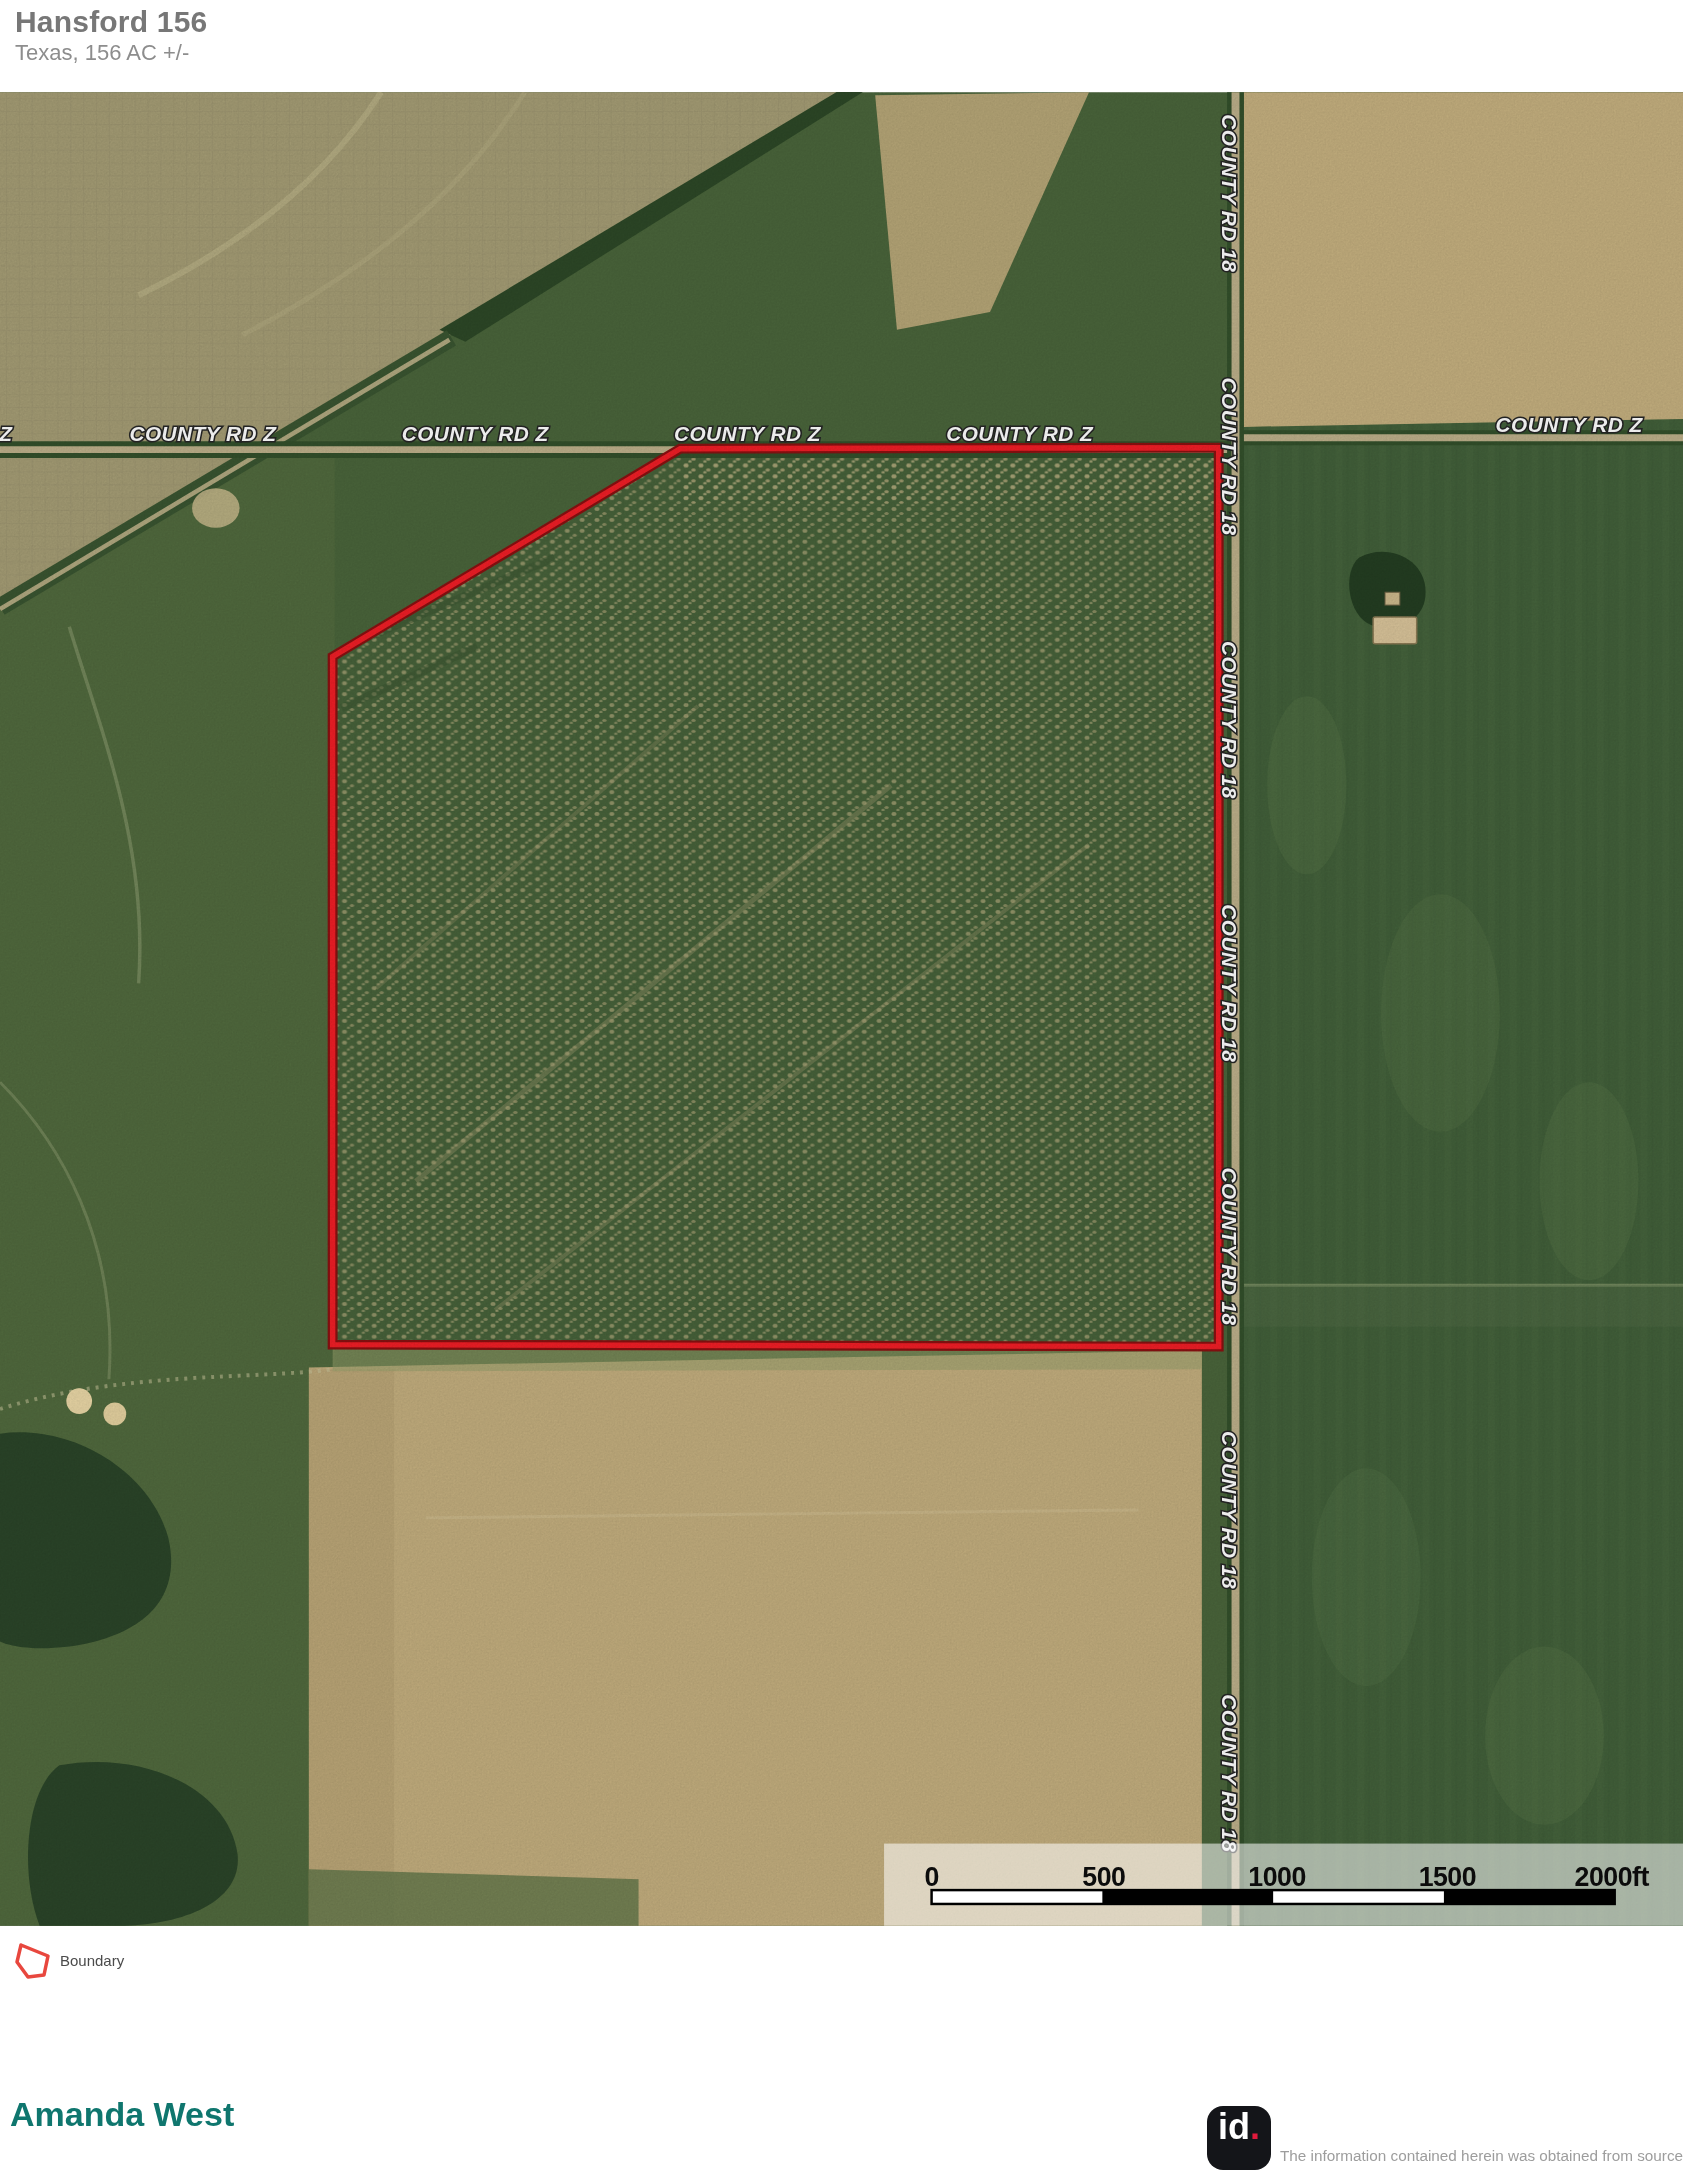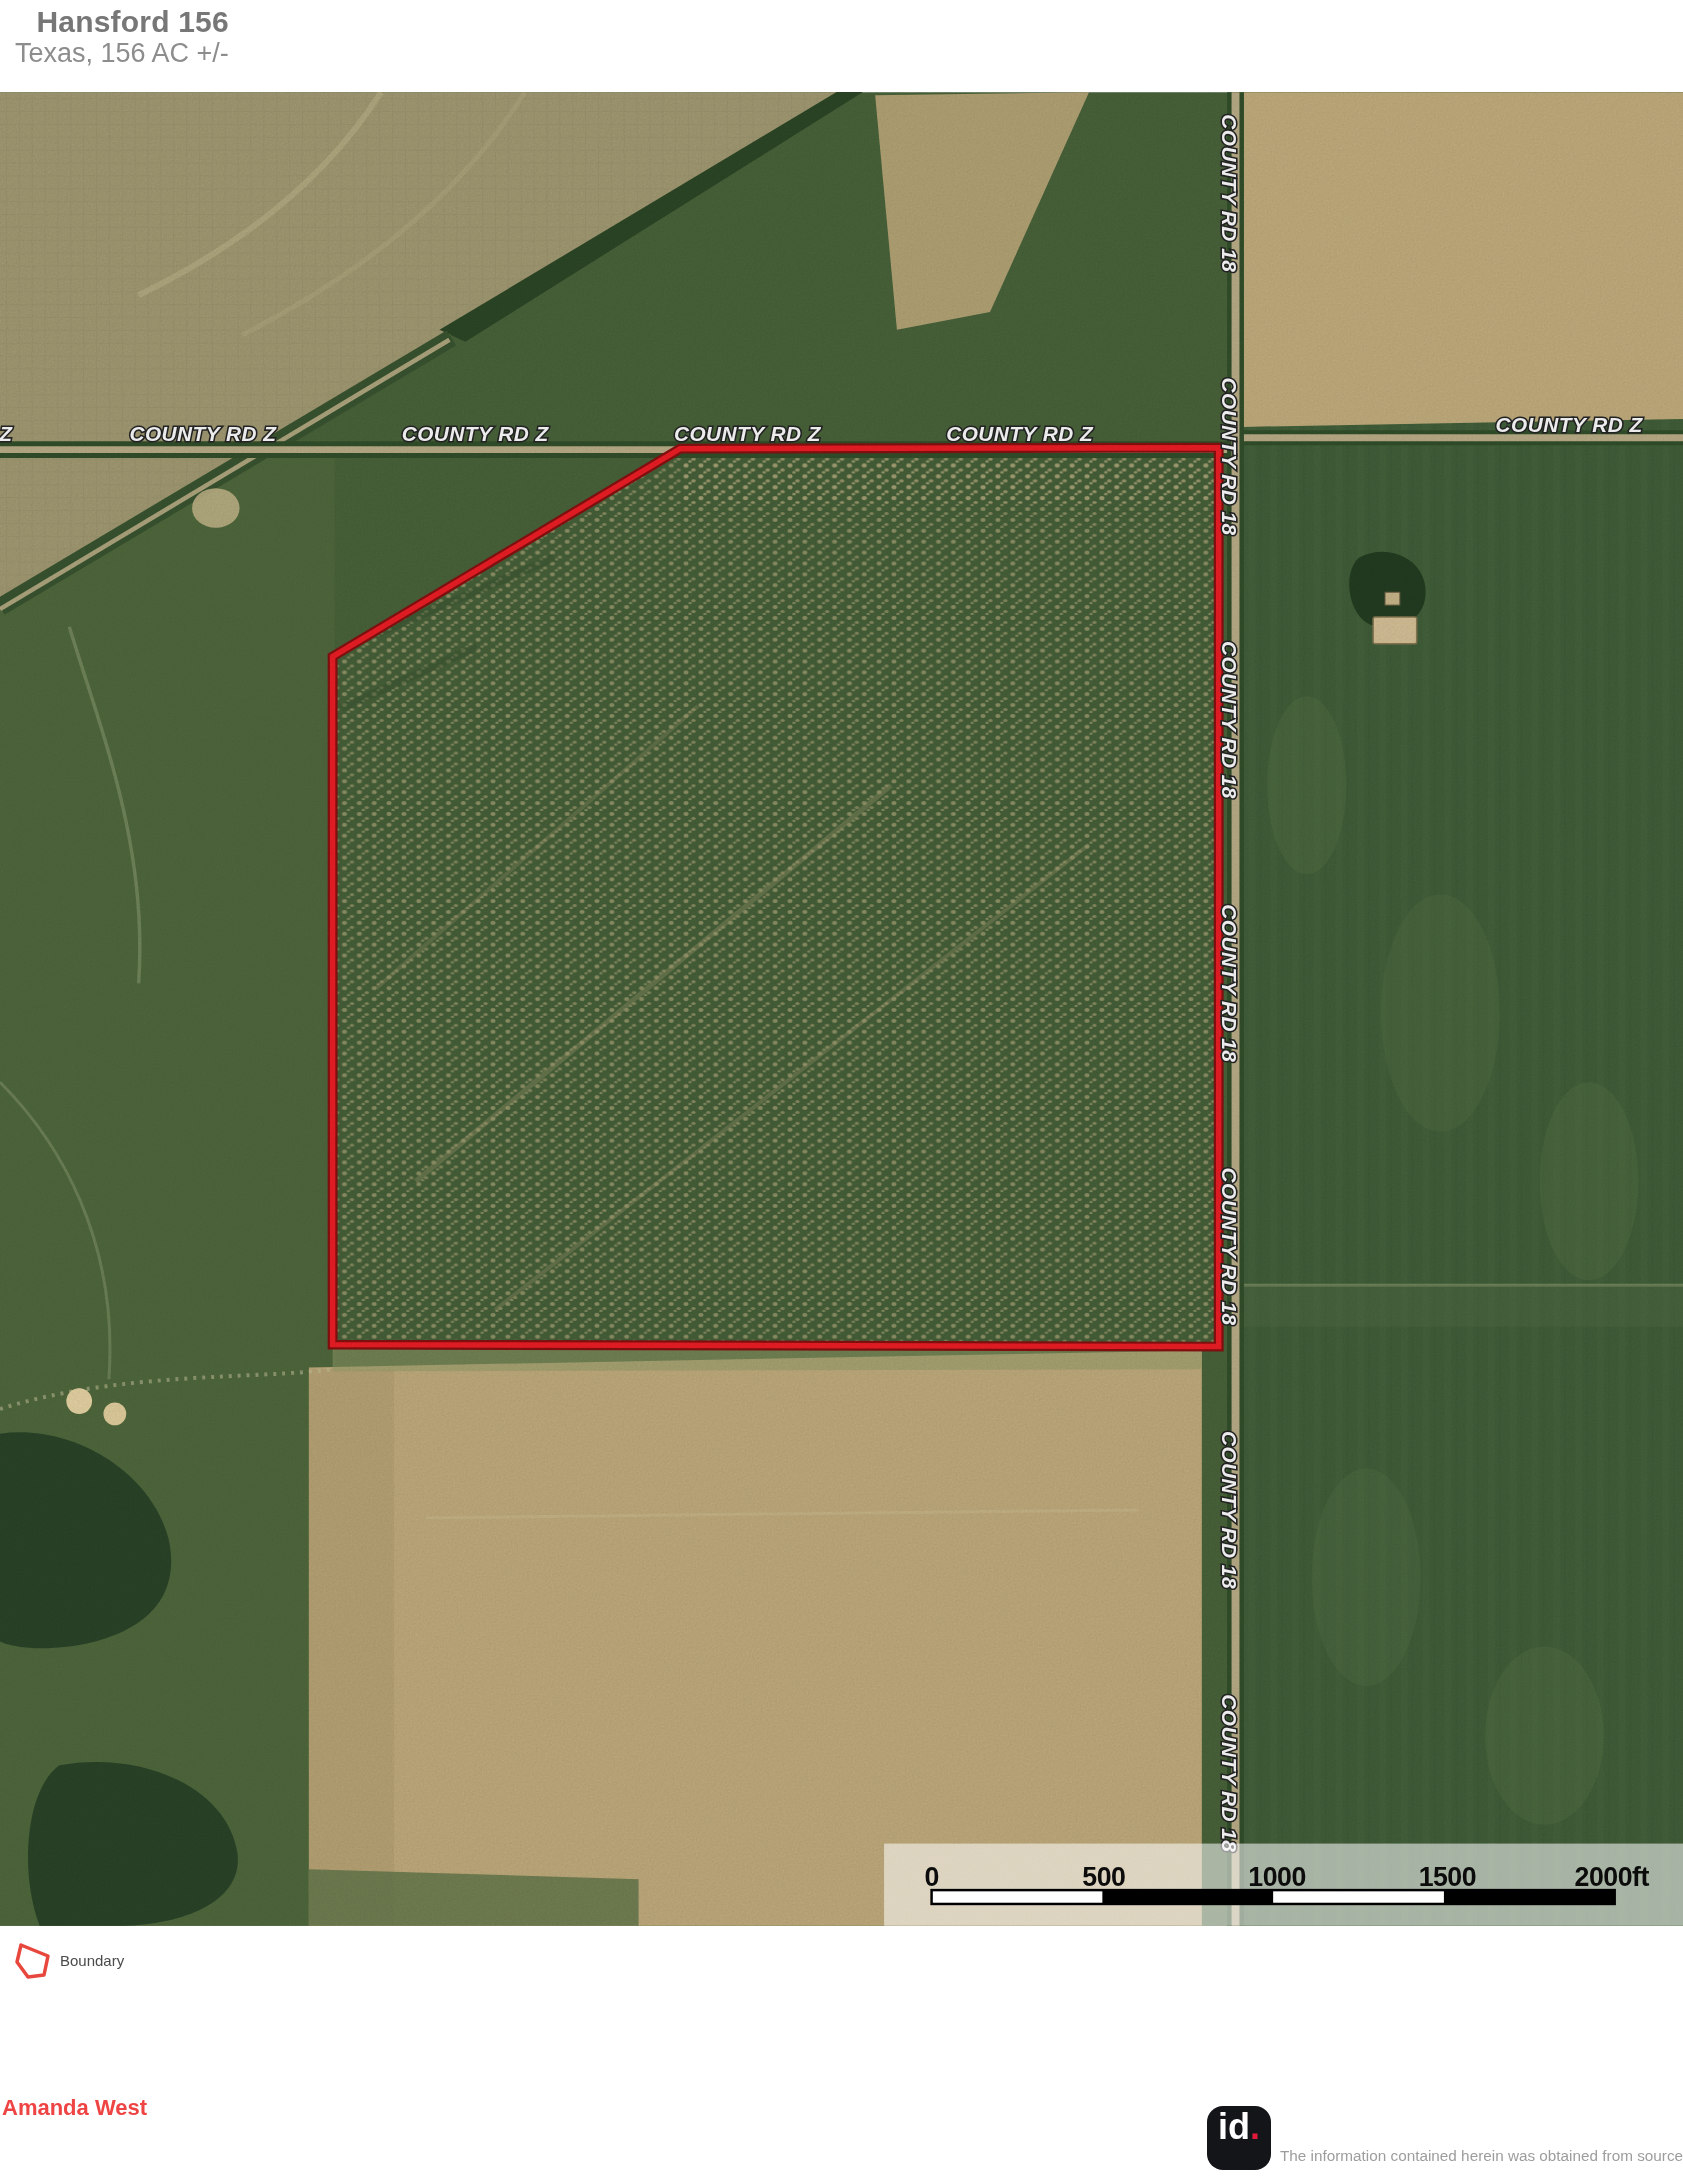--- a/index.html
+++ b/index.html
@@ -1,26 +1,26 @@
 <!DOCTYPE html>
 <html><head>
 <meta charset="utf-8">
 <style>
   html,body{margin:0;padding:0;background:#ffffff;}
   .page{position:relative;width:1683px;height:2178px;background:#fff;font-family:"Liberation Sans",sans-serif;overflow:hidden;}
   .hdr{position:absolute;left:15px;top:6px;}
   .hdr h1{margin:0;font-size:30px;line-height:32px;font-weight:bold;color:#777777;letter-spacing:0.2px;text-align:right;}
-  .hdr .sub{margin:0;font-size:27px;line-height:30px;color:#8d8d8d;}
+  .hdr .sub{margin:0;font-size:22px;line-height:30px;color:#8d8d8d;}
   .map-wrap{position:absolute;left:0;top:92px;width:1683px;height:1834px;}
   .map-wrap svg{display:block;}
   .rl{font:italic bold 21px "Liberation Sans",sans-serif;fill:#ffffff;stroke:#262626;stroke-width:3.2px;paint-order:stroke;letter-spacing:.5px;text-anchor:middle;}
   .sbnum{font:bold 27px "Liberation Sans",sans-serif;fill:#0c0c0c;text-anchor:middle;letter-spacing:-.5px;}
   .legend{position:absolute;left:13px;top:1940px;display:flex;align-items:center;}
   .legend .lbl{font-size:15px;color:#4b4b4b;margin-left:9px;}
-  .agent{position:absolute;left:2px;top:2095px;font-size:22px;font-weight:bold;color:#ef4444;}
+  .agent{position:absolute;left:10px;top:2095px;font-size:34px;font-weight:bold;color:#0f766e;}
   .brand{position:absolute;left:1207px;top:2106px;width:64px;height:64px;background:#141519;border-radius:16px;display:flex;justify-content:center;}
   .brand .t{font-size:36px;font-weight:bold;color:#ffffff;letter-spacing:0;}
   .brand .d{color:#e11a3c;font-size:36px;font-weight:bold;}
   .disc{position:absolute;left:1280px;top:2107px;width:406px;font-size:15.3px;line-height:19.3px;color:#9d9d9d;white-space:pre;}
 </style>
 </head>
 <body>
 
 <div class="page">
 

